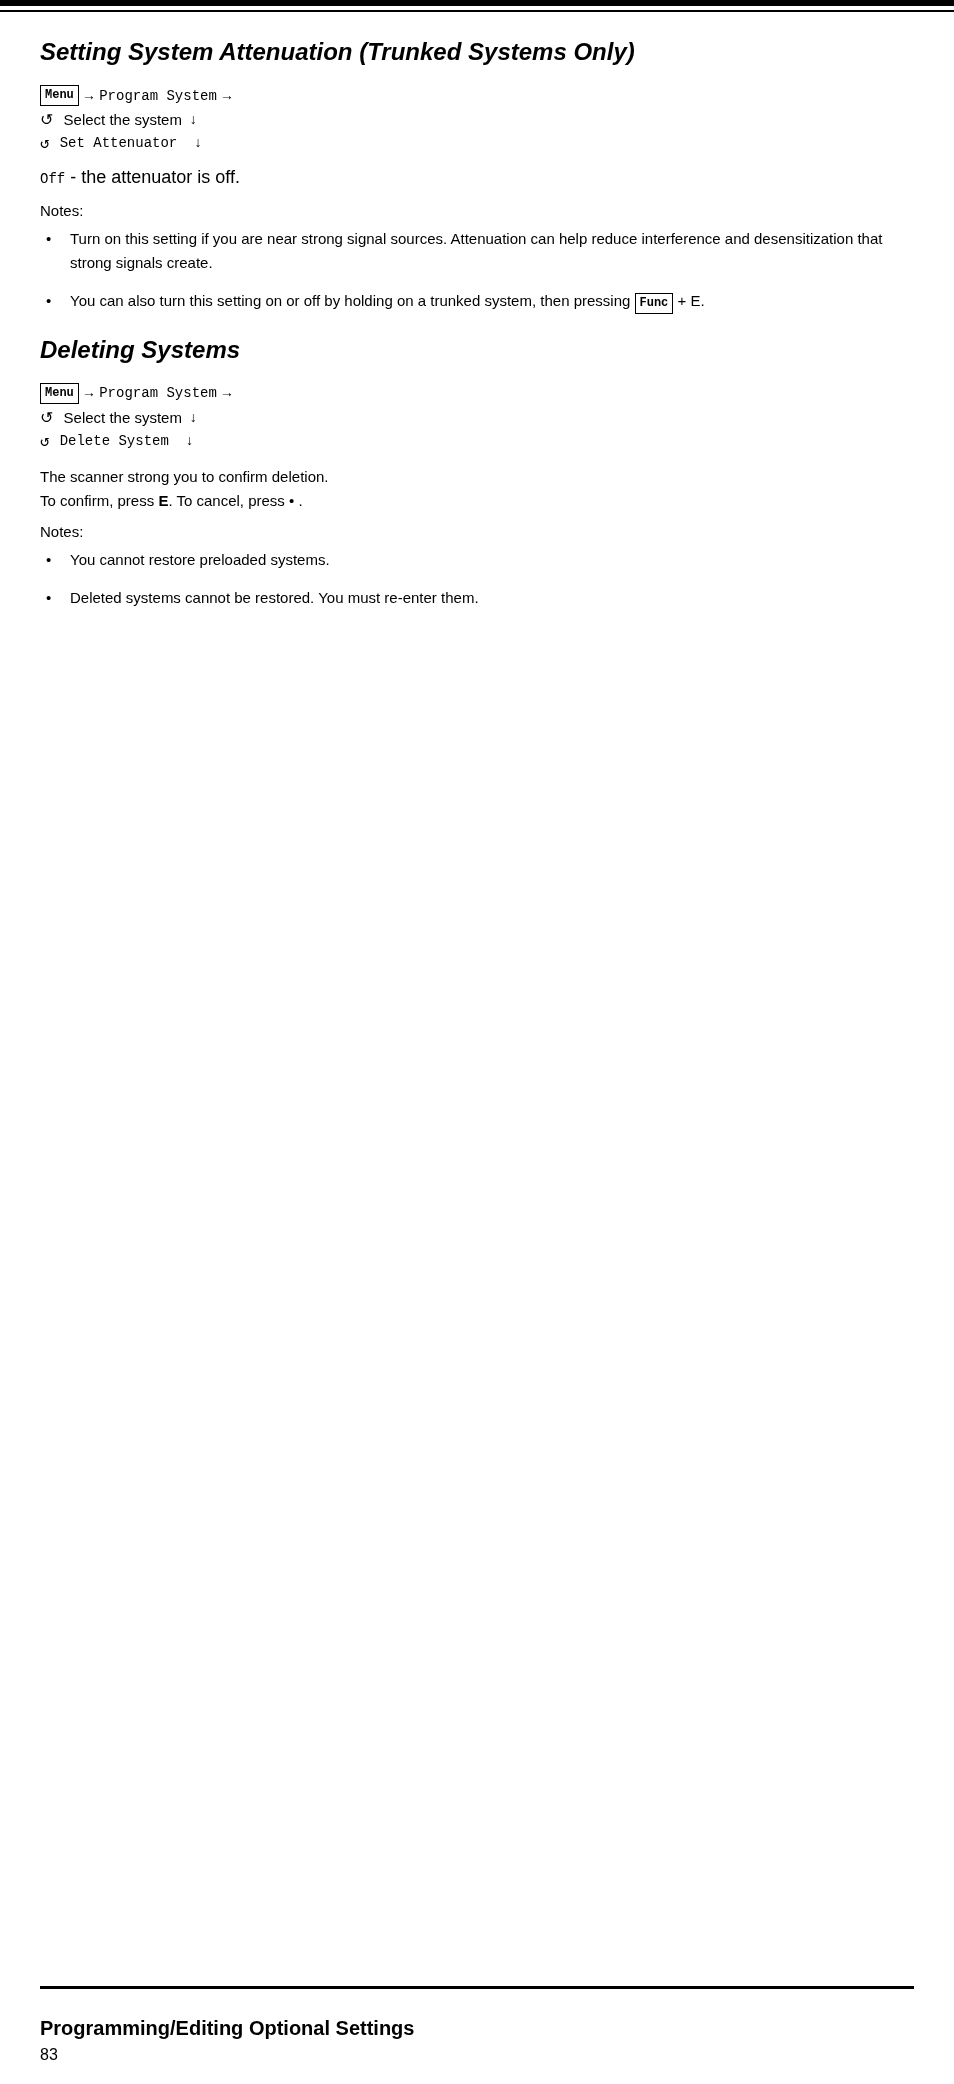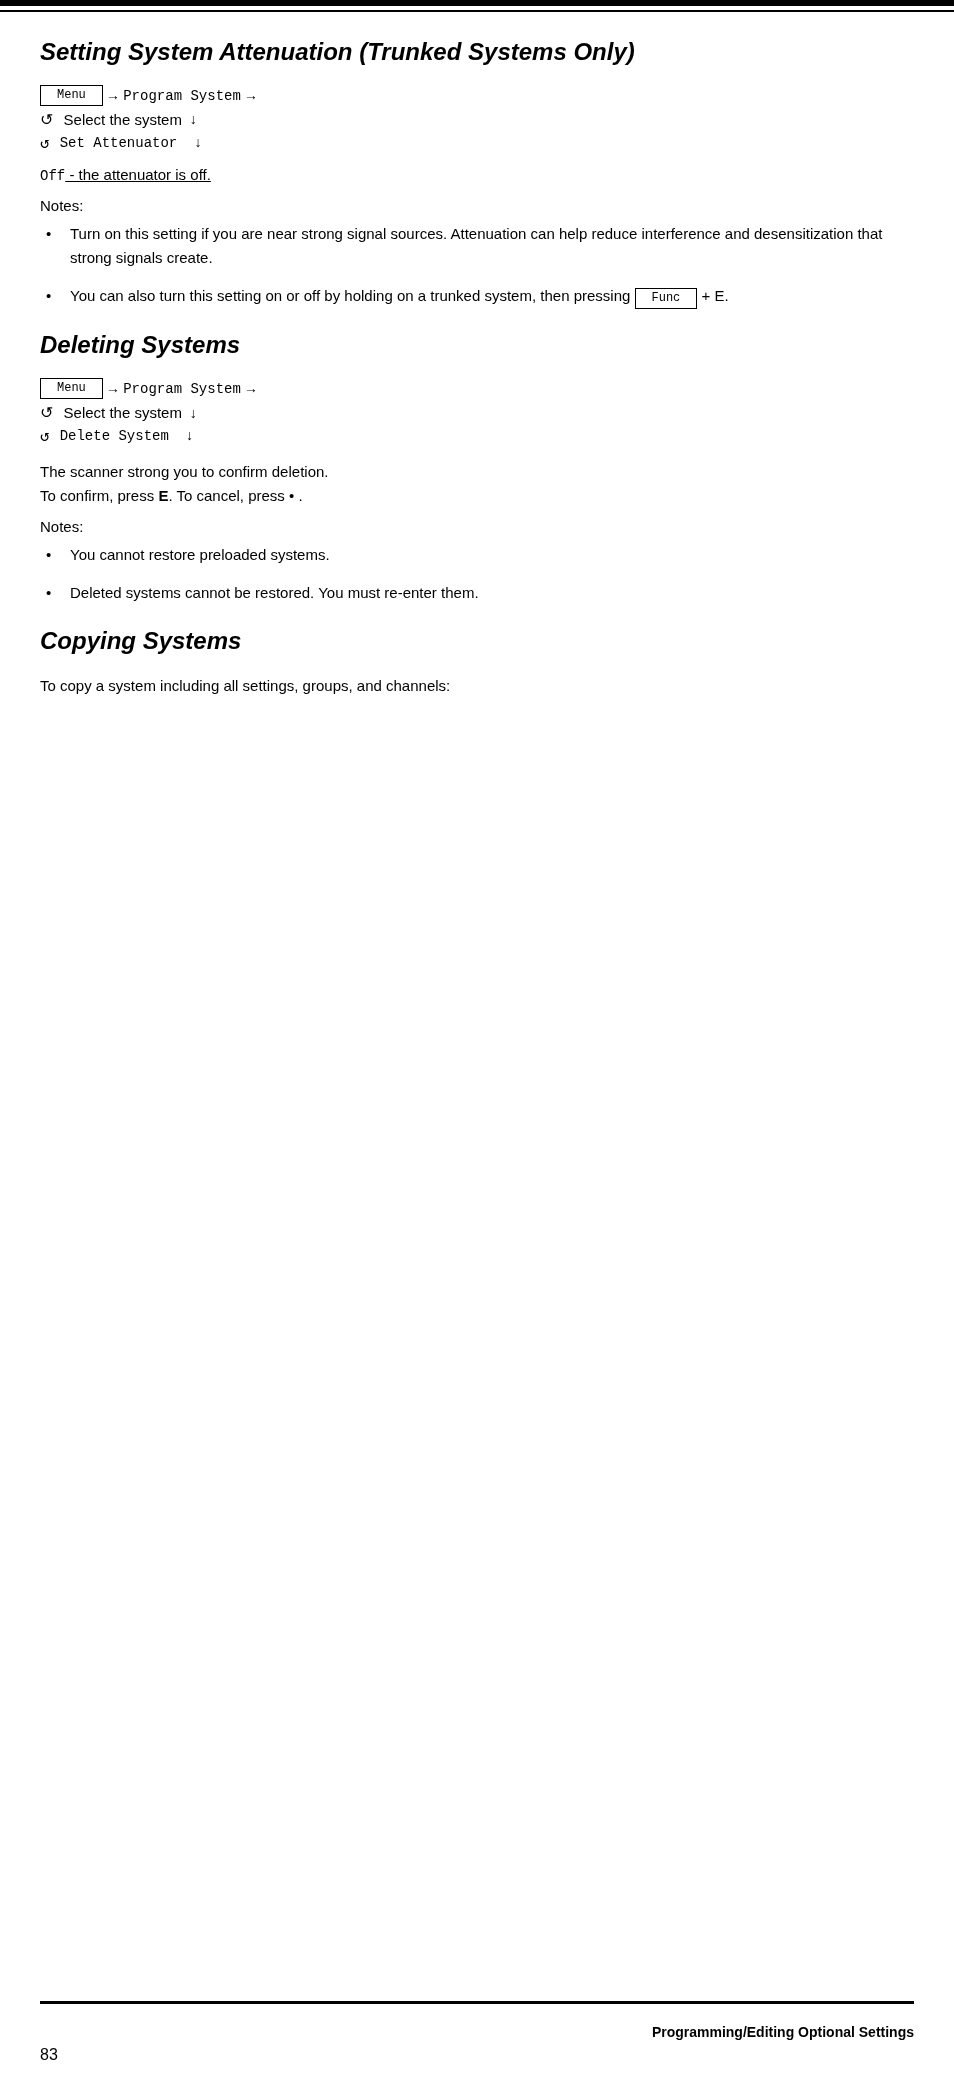--- a/index.html
+++ b/index.html
@@ -48,24 +48,24 @@
       align-items: center;
       font-family: 'Courier New', monospace;
       font-size: 14px;
       margin-bottom: 4px;
       gap: 4px;
     }
 
     .key-box {
       display: inline-block;
       border: 1px solid #000;
-      padding: 1px 16px;
+      padding: 1px 4px;
       font-size: 12px;
       font-family: 'Courier New', monospace;
-      font-weight: normal;
+      font-weight: bold;
       line-height: 1.4;
     }
 
     .arrow {
       font-size: 14px;
       margin: 0 2px;
     }
 
     .rotate-icon {
       display: inline-block;
@@ -110,22 +110,21 @@
       font-family: 'Courier New', monospace;
       font-size: 14px;
       margin-top: 10px;
       margin-bottom: 10px;
       line-height: 1.6;
     }
 
     .option-desc {
       display: inline;
       font-family: Arial, sans-serif;
-      font-size: 15px;
-      text-decoration: underline;
+      font-size: 18px;
     }
 
     .notes-label {
       font-size: 15px;
       margin-top: 10px;
       margin-bottom: 8px;
     }
 
     .notes-list {
       list-style: none;
@@ -150,24 +149,24 @@
 
     .footer-section {
       position: absolute;
       bottom: 0;
       left: 0;
       right: 0;
       padding: 10px 40px 20px 40px;
     }
 
     .footer-title {
-      font-size: 14px;
-      font-weight: bold;
-      text-align: right;
-      padding-top: 20px;
+      font-size: 20px;
+      font-weight: bold;
+      text-align: left;
+      padding-top: 28px;
       border-top: 3px solid #000;
     }
 
     .footer-page {
       text-align: left;
       font-size: 16px;
       margin-top: 6px;
     }
 
     .inline-code {
@@ -253,23 +252,19 @@
     <ul class="notes-list">
       <li>
         <span>You cannot restore preloaded systems.</span>
       </li>
       <li>
         <span>Deleted systems cannot be restored. You must re-enter them.</span>
       </li>
     </ul>
   </div>
 
-  <div style="margin-top: 20px;">
-    <div class="section-title">Copying Systems</div>
-    <div class="body-text">To copy a system including all settings, groups, and channels:</div>
-  </div>
 
 </div>
 
 <div class="footer-section">
   <div class="footer-title">Programming/Editing Optional Settings</div>
   <div class="footer-page">83</div>
 </div>
 
 </body></html>

